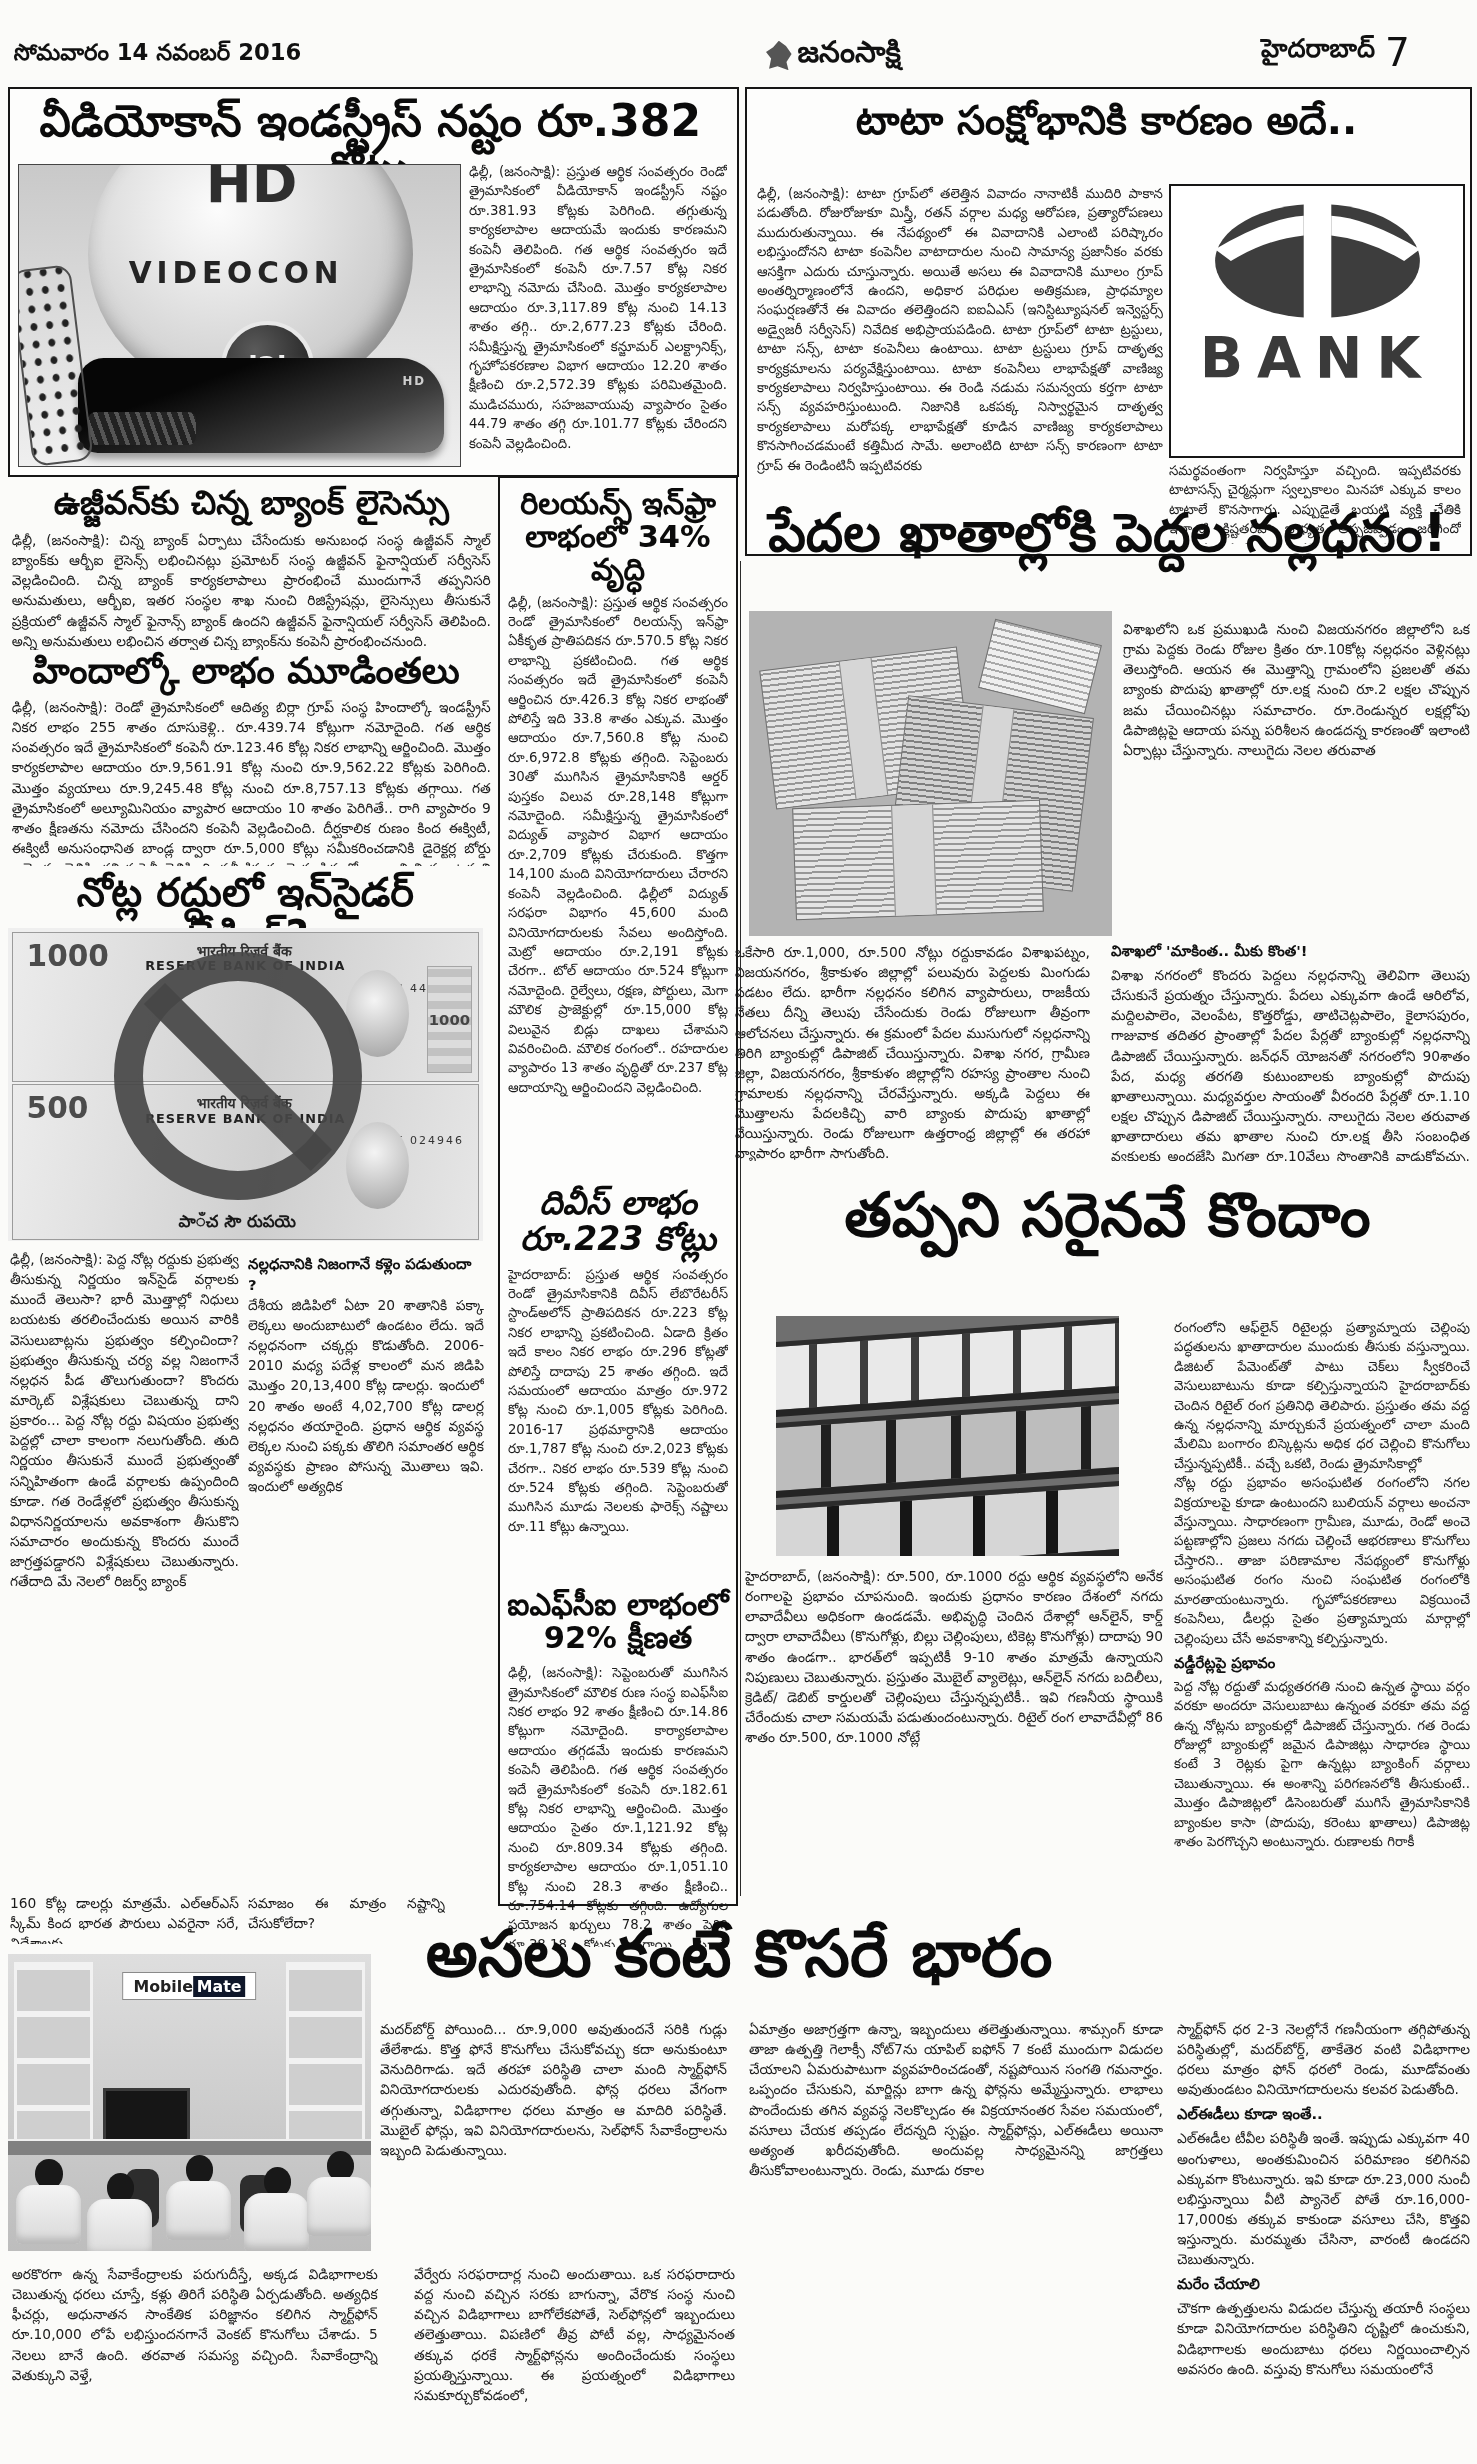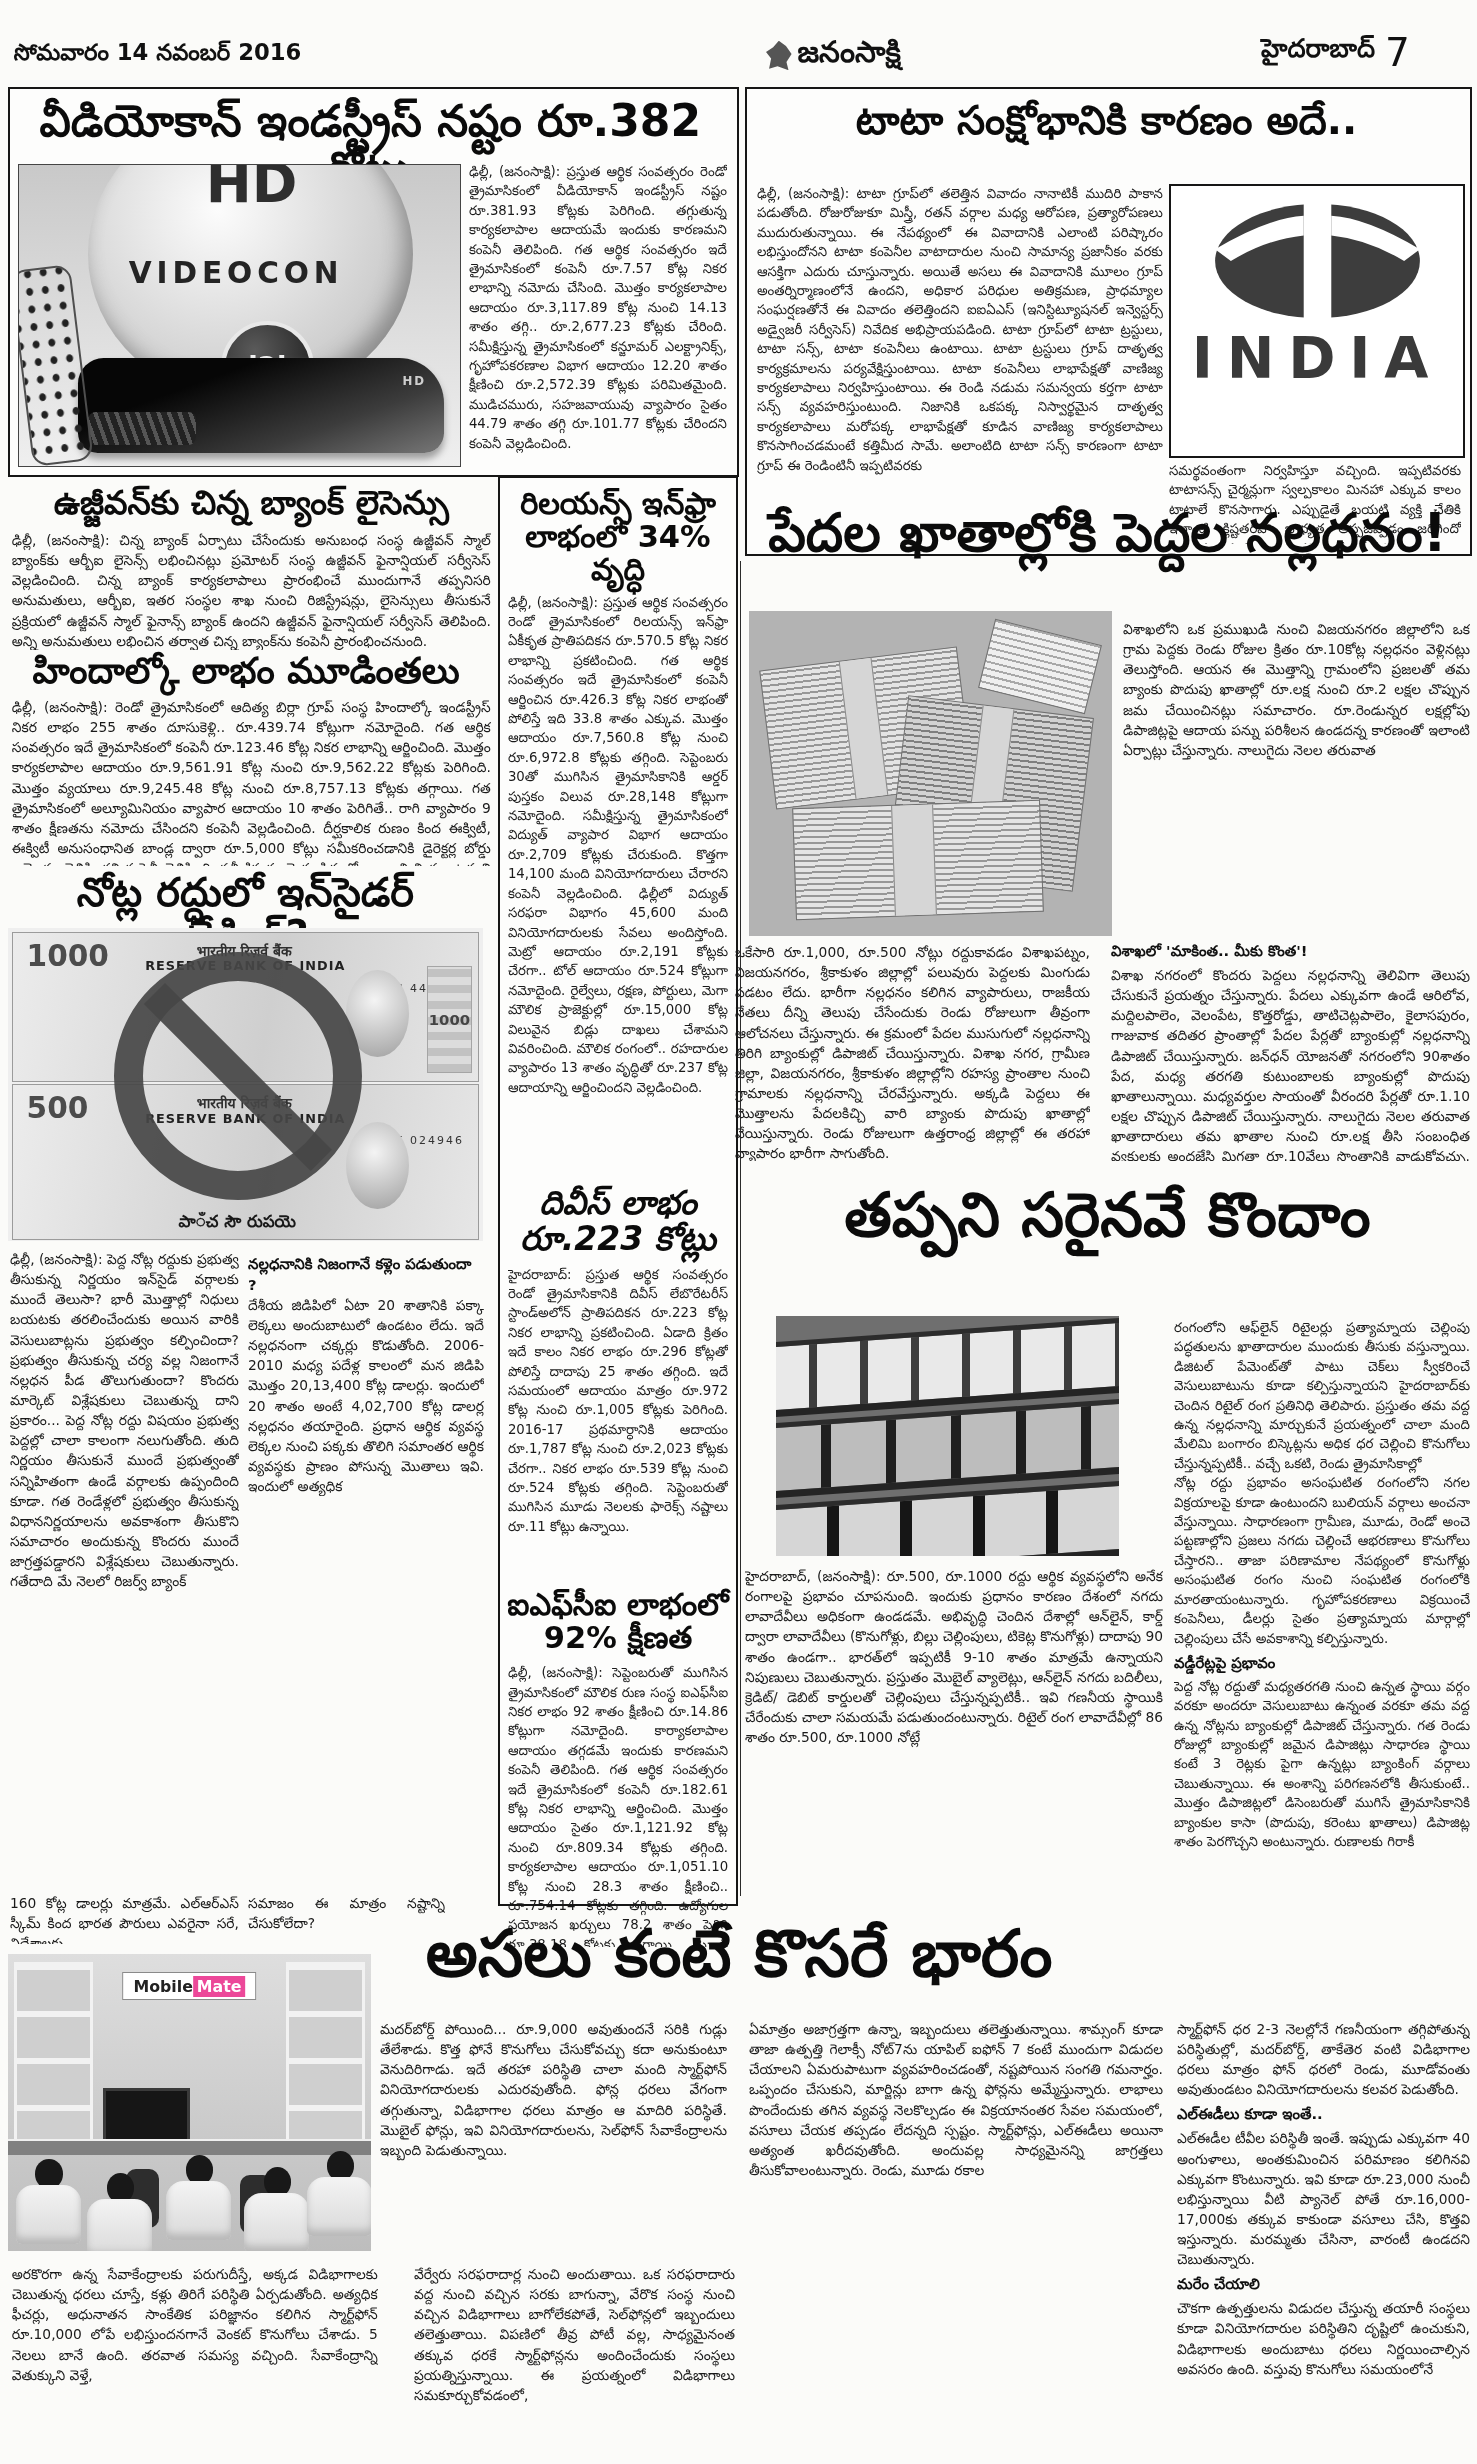--- a/index.html
+++ b/index.html
@@ -60,21 +60,21 @@
   .bundle .strap{position:absolute;left:40%;top:0;bottom:0;width:16%;background:#d6d6d6;border-left:1px solid #888;border-right:1px solid #888;}
   
   .shop-art{background:#6f6f6f;overflow:hidden;}
   .shelfrow{position:absolute;left:-9.9px;right:-9.9px;height:63px;transform:skewY(-4deg);
             background:repeating-linear-gradient(90deg,#e9e9e9 0 43px,#3c3c3c 43px 51px);border-top:5.9px solid #2c2c2c;border-bottom:7.9px solid #242424;}
   .shelfrow.dark{background:repeating-linear-gradient(90deg,#bdbdbd 0 55px,#1f1f1f 55px 65px);}
   
   .mm-art{background:linear-gradient(#dedede,#bdbdbd);overflow:hidden;}
   .mm-sign{position:absolute;left:50%;top:17.7px;transform:translateX(-50%);background:#fff;border:1px solid #8a8a8a;
            padding:3.9px 9.9px;font-size:15.8px;font-weight:900;color:#222;}
-  .mm-sign em{font-style:normal;background:#ec4899;color:#fff;padding:1px 3.9px;}
+  .mm-sign em{font-style:normal;background:#0f172a;color:#fff;padding:1px 3.9px;}
   .mm-shelf{position:absolute;top:7.9px;width:73px;height:187px;border:3px solid #f2f2f2;
             background:repeating-linear-gradient(0deg,#cfcfcf 0 41px,#f2f2f2 41px 47px),repeating-linear-gradient(90deg,#c6c6c6 0 31.5px,#f2f2f2 31.5px 35px);}
   .mm-bench{position:absolute;left:0;right:0;top:185px;height:13.8px;background:#808080;border-top:2px solid #f0f0f0;}
   .mm-mon{position:absolute;left:95px;top:134px;width:81px;height:49px;background:#161616;border:3.9px solid #3a3a3a;}
   .worker{position:absolute;width:69px;height:85px;}
   .worker .head{position:absolute;left:21.7px;top:0;width:27.6px;height:29.6px;border-radius:50%;background:#181818;}
   .worker .body{position:absolute;left:2px;top:25.6px;width:65px;height:59px;border-radius:17.7px 17.7px 5.9px 5.9px;
                 background:linear-gradient(#f4f4f4,#d9d9d9);box-shadow:inset 0 -5.9px 7.9px #b9b9b9;}
   .chair{position:absolute;width:33px;height:59px;border-radius:9.9px;background:#2d2d2d;}
 </style>
@@ -156,21 +156,21 @@
   <div class="abs box" style="left:745px;top:87px;width:723px;height:465px;">
     <div class="abs hl" style="left:9.9px;top:9.9px;width:699px;font-size:40px;">టాటా సంక్షోభానికి కారణం అదే..</div>
     <div class="abs bodytxt" style="left:9.9px;top:95px;width:406px;height:361px;font-size:13.3px;">ఢిల్లీ, (జనంసాక్షి): టాటా గ్రూప్‌లో తలెత్తిన వివాదం నానాటికీ ముదిరి పాకాన పడుతోంది. రోజురోజుకూ మిస్త్రీ, రతన్ వర్గాల మధ్య ఆరోపణ, ప్రత్యారోపణలు ముదురుతున్నాయి. ఈ నేపథ్యంలో ఈ వివాదానికి ఎలాంటి పరిష్కారం లభిస్తుందోనని టాటా కంపెనీల వాటాదారుల నుంచి సామాన్య ప్రజానీకం వరకు ఆసక్తిగా ఎదురు చూస్తున్నారు. అయితే అసలు ఈ వివాదానికి మూలం గ్రూప్ అంతర్నిర్మాణంలోనే ఉందని, అధికార పరిధుల అతిక్రమణ, ప్రాధమ్యాల సంఘర్షణతోనే ఈ వివాదం తలెత్తిందని ఐఐఏఎస్ (ఇనిస్టిట్యూషనల్ ఇన్వెస్టర్స్ అడ్వైజరీ సర్వీసెస్) నివేదిక అభిప్రాయపడింది. టాటా గ్రూప్‌లో టాటా ట్రస్టులు, టాటా సన్స్, టాటా కంపెనీలు ఉంటాయి. టాటా ట్రస్టులు గ్రూప్ దాతృత్వ కార్యక్రమాలను పర్యవేక్షిస్తుంటాయి. టాటా కంపెనీలు లాభాపేక్షతో వాణిజ్య కార్యకలాపాలు నిర్వహిస్తుంటాయి. ఈ రెండి నడుమ సమన్వయ కర్తగా టాటా సన్స్ వ్యవహరిస్తుంటుంది. నిజానికి ఒకపక్క నిస్వార్థమైన దాతృత్వ కార్యకలాపాలు మరోపక్క లాభాపేక్షతో కూడిన వాణిజ్య కార్యకలాపాలు కొనసాగించడమంటే కత్తిమీద సామే. అలాంటిది టాటా సన్స్ కారణంగా టాటా గ్రూప్ ఈ రెండింటినీ ఇప్పటివరకు</div>
     <div class="abs box" style="left:422px;top:95px;width:292px;height:270px;border-width:2px;background:#ffffff;">
       <svg class="tata-svg" width="217" height="128" viewBox="0 0 220 130">
         <ellipse cx="110" cy="62" rx="104" ry="58" fill="#3d3d3d"></ellipse>
         <rect x="96" y="0" width="28" height="126" fill="#ffffff"></rect>
         <path d="M6,50 Q60,18 96,16 L96,36 Q58,40 22,62 Z" fill="#ffffff"></path>
         <path d="M214,50 Q160,18 124,16 L124,36 Q162,40 198,62 Z" fill="#ffffff"></path>
       </svg>
-      <div class="tata-word">INDIA</div>
+      <div class="tata-word">BANK</div>
     </div>
     <div class="abs bodytxt" style="left:422px;top:372px;width:292px;height:83px;font-size:13.3px;">సమర్థవంతంగా నిర్వహిస్తూ వచ్చింది. ఇప్పటివరకు టాటాసన్స్ చైర్మన్లుగా స్వల్పకాలం మినహా ఎక్కువ కాలం టాటాలే కొనసాగారు. ఎప్పుడైతే బయటి వ్యక్తి చేతికి ఇలాంటి క్లిష్టతరహా బాధ్యత అప్పజెప్పడం జరిగిందో అప్పుడు సమస్య ఎదురైందని ఐఐఏఎస్ పేర్కొంది.</div>
   </div>
 
   <div class="abs hl" style="left:745px;top:504px;width:725px;font-size:53px;">పేదల ఖాతాల్లోకి పెద్దల నల్లధనం!</div>
   <div class="abs cash-art" style="left:749px;top:611px;width:363px;height:325px;">
     <div class="bundle" style="left:17.7px;top:47px;width:197px;height:138px;transform:rotate(-7deg);">
         <span class="strap"></span>
       </div>
     <div class="bundle" style="left:148px;top:95px;width:185px;height:173px;transform:rotate(7deg);background:repeating-linear-gradient(0deg,#d2d2d2 0 3.9px,#7f7f7f 3.9px 5.9px);">

